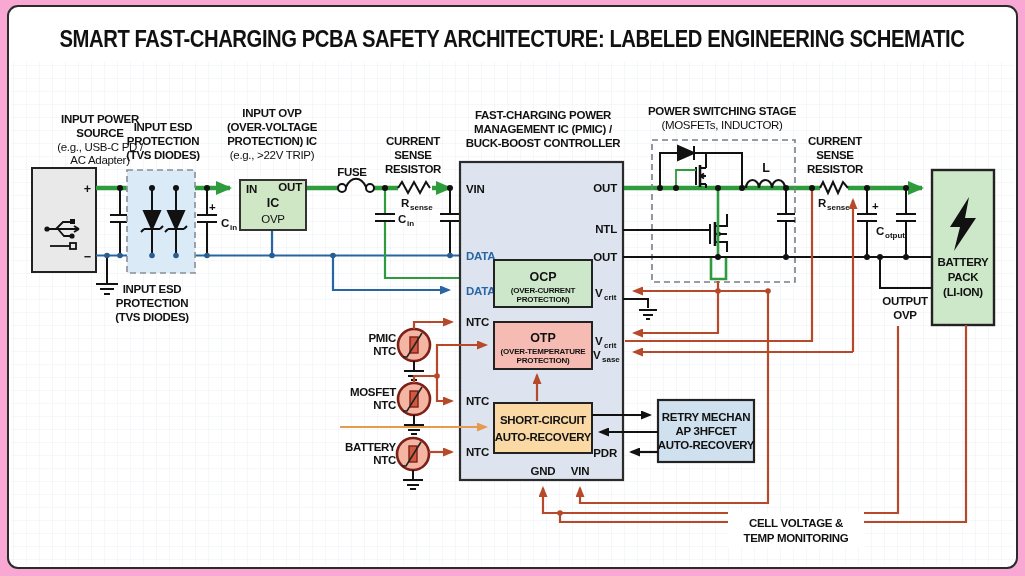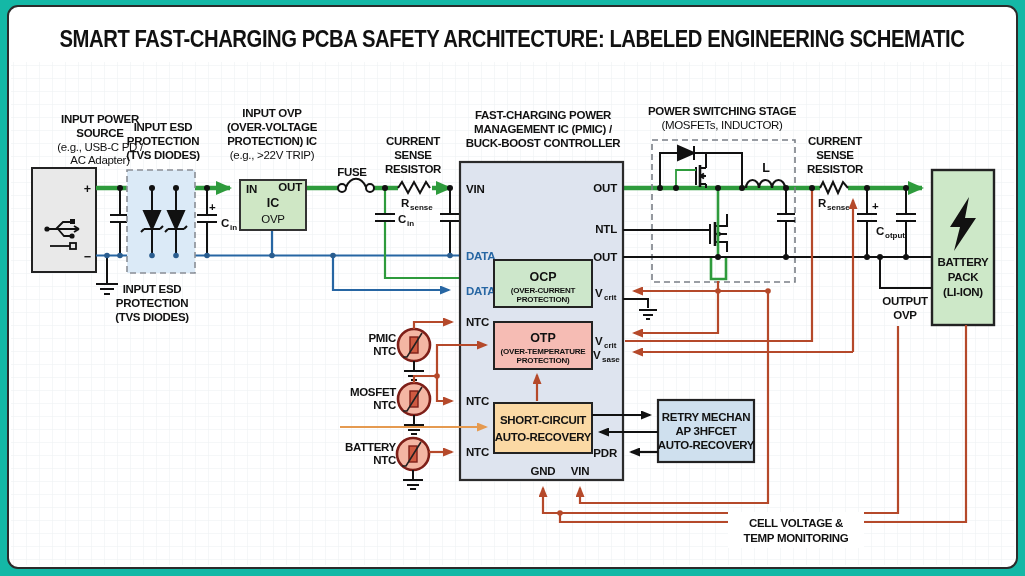--- a/index.html
+++ b/index.html
@@ -1,16 +1,16 @@
 <!DOCTYPE html>
 <html><head>
 <meta charset="utf-8">
 <style>
   html,body{margin:0;padding:0;background:#f5f5f5;}
-  .stage{position:relative;width:1025px;height:576px;background:#14b8a6;overflow:hidden;}
+  .stage{position:relative;width:1025px;height:576px;background:#f9a8d4;overflow:hidden;}
   svg{display:block;}
   text{font-family:"Liberation Sans",sans-serif;fill:#111;}
   .title{font-size:24px;font-weight:bold;letter-spacing:-0.5px;}
   .lb{font-size:11.5px;font-weight:bold;letter-spacing:-0.3px;}
   .lr{font-size:11.5px;letter-spacing:-0.3px;}
   .pin{font-size:11.5px;font-weight:bold;letter-spacing:-0.2px;}
   .sub{font-size:8px;font-weight:bold;}
   .big{font-size:12.5px;font-weight:bold;}
   .sm{font-size:8px;font-weight:bold;letter-spacing:-0.2px;}
   .blue{fill:#2766a3;}

